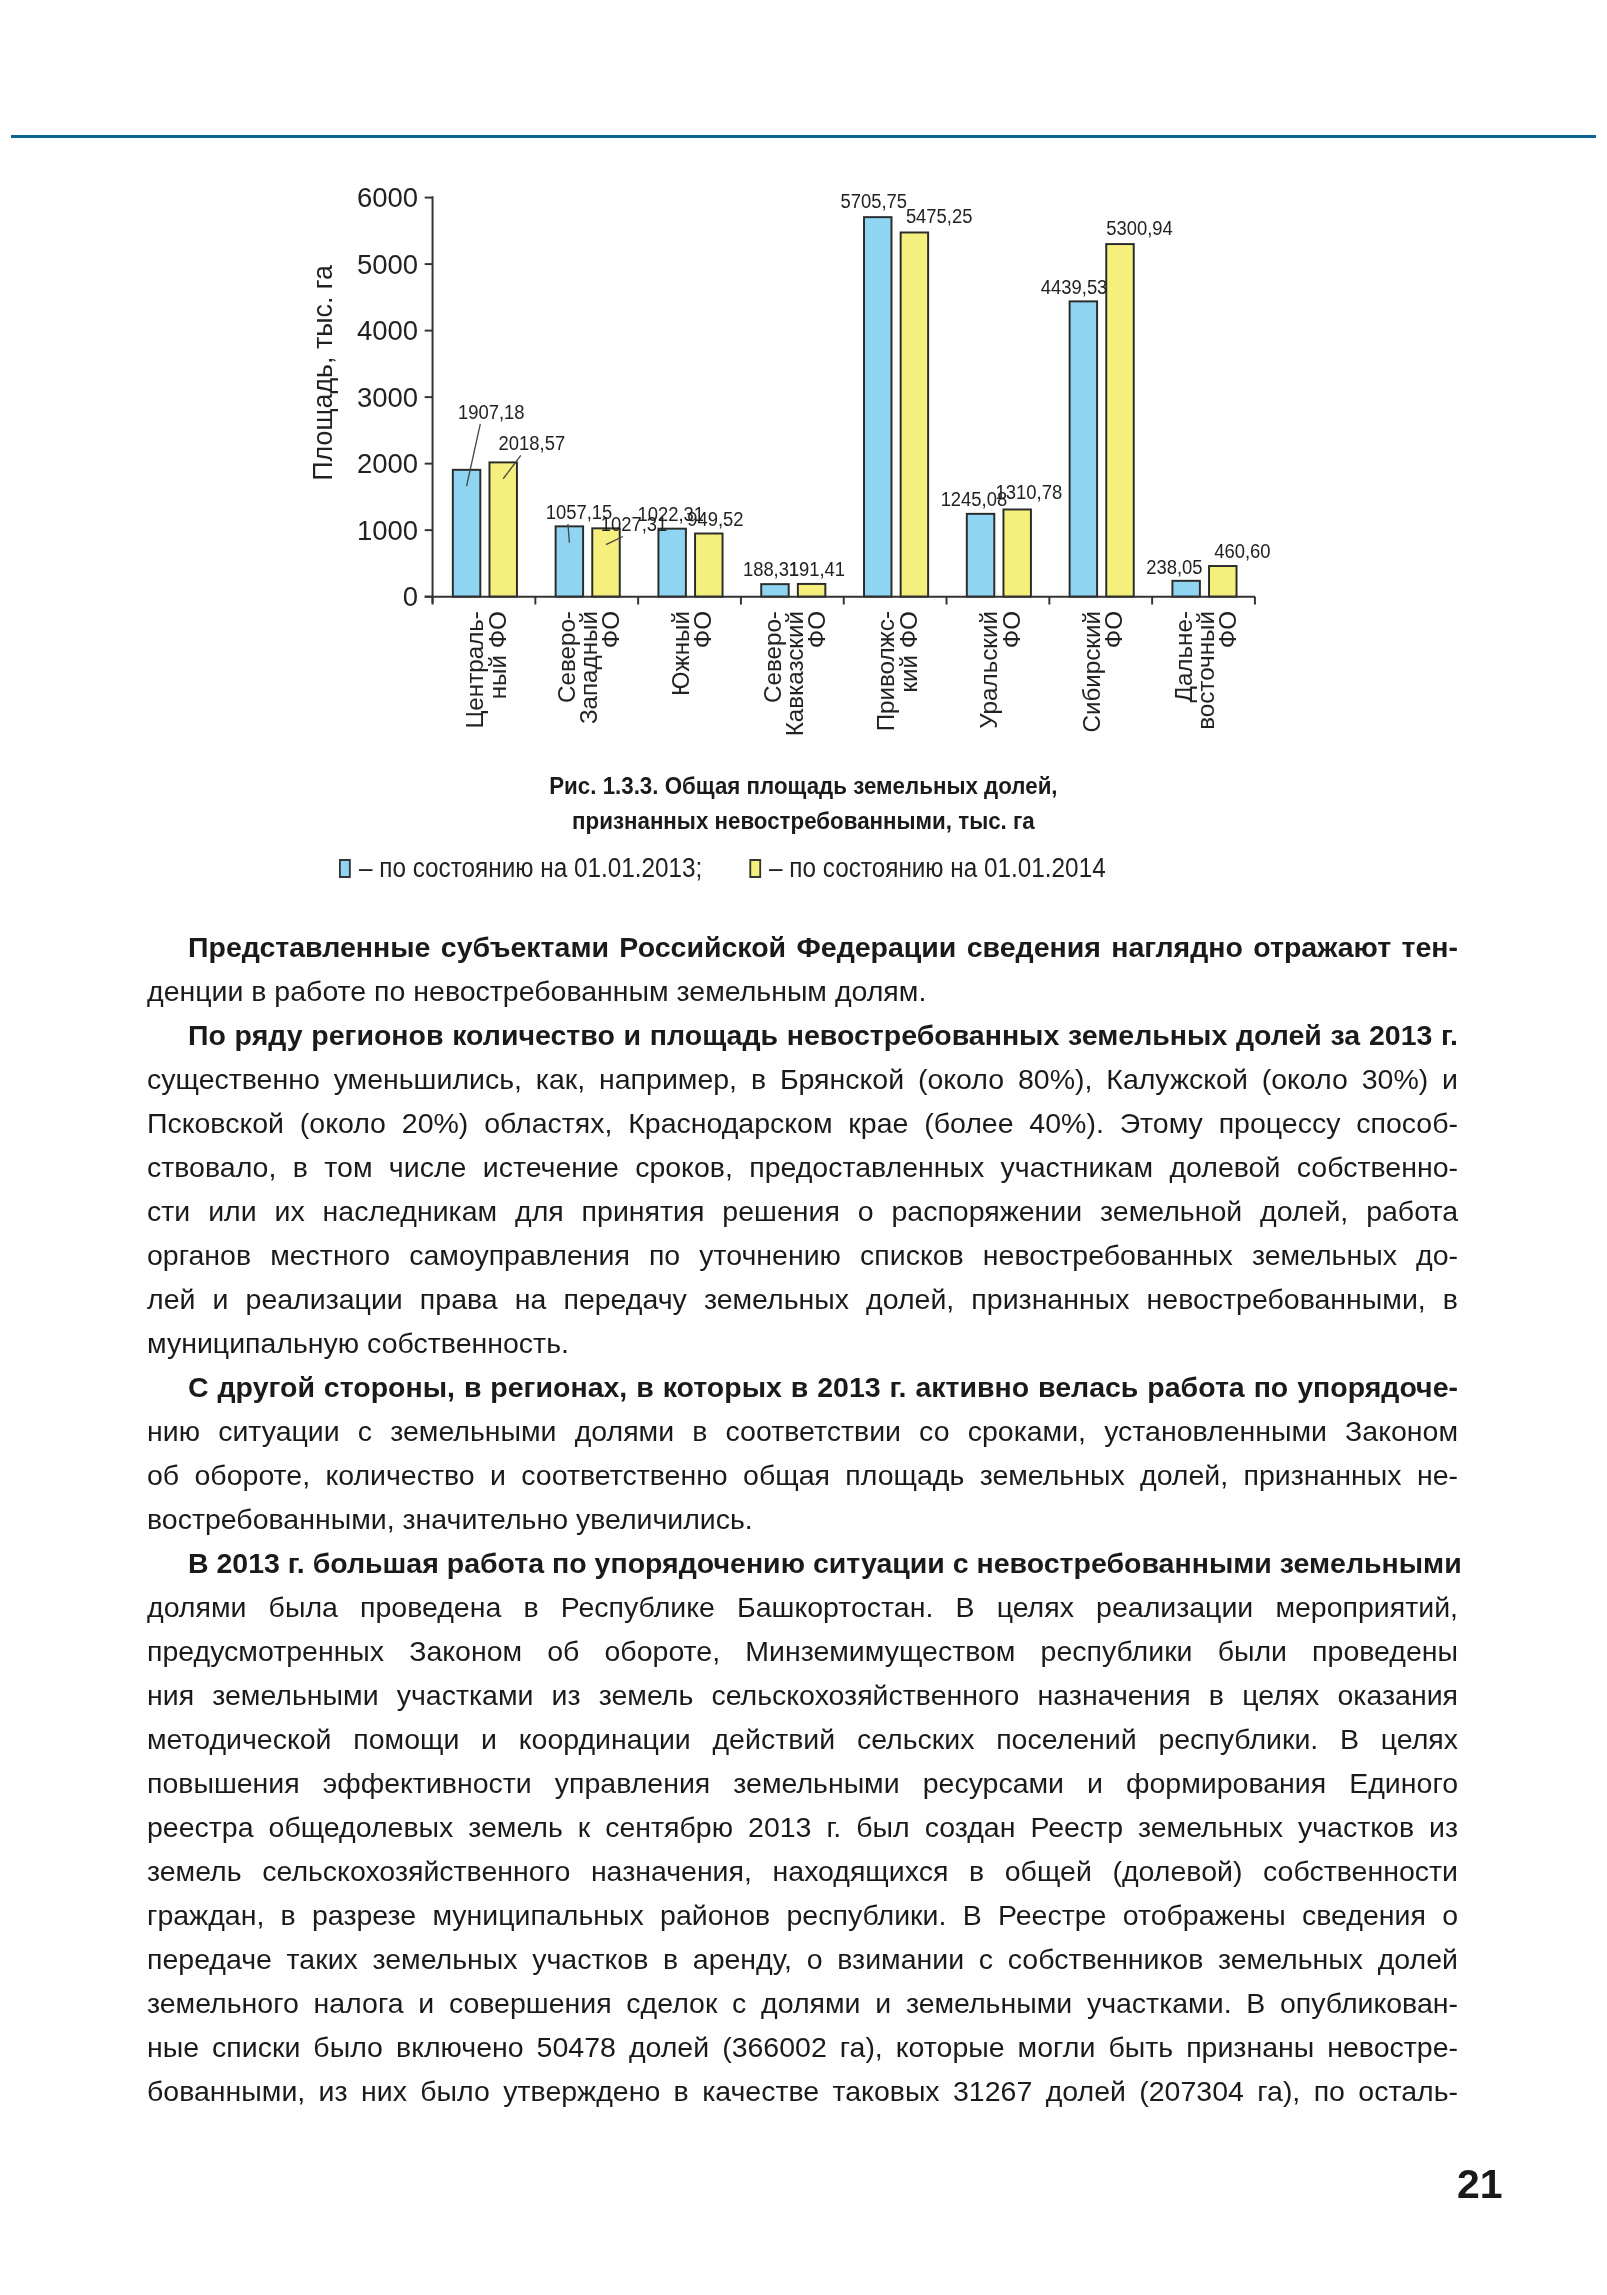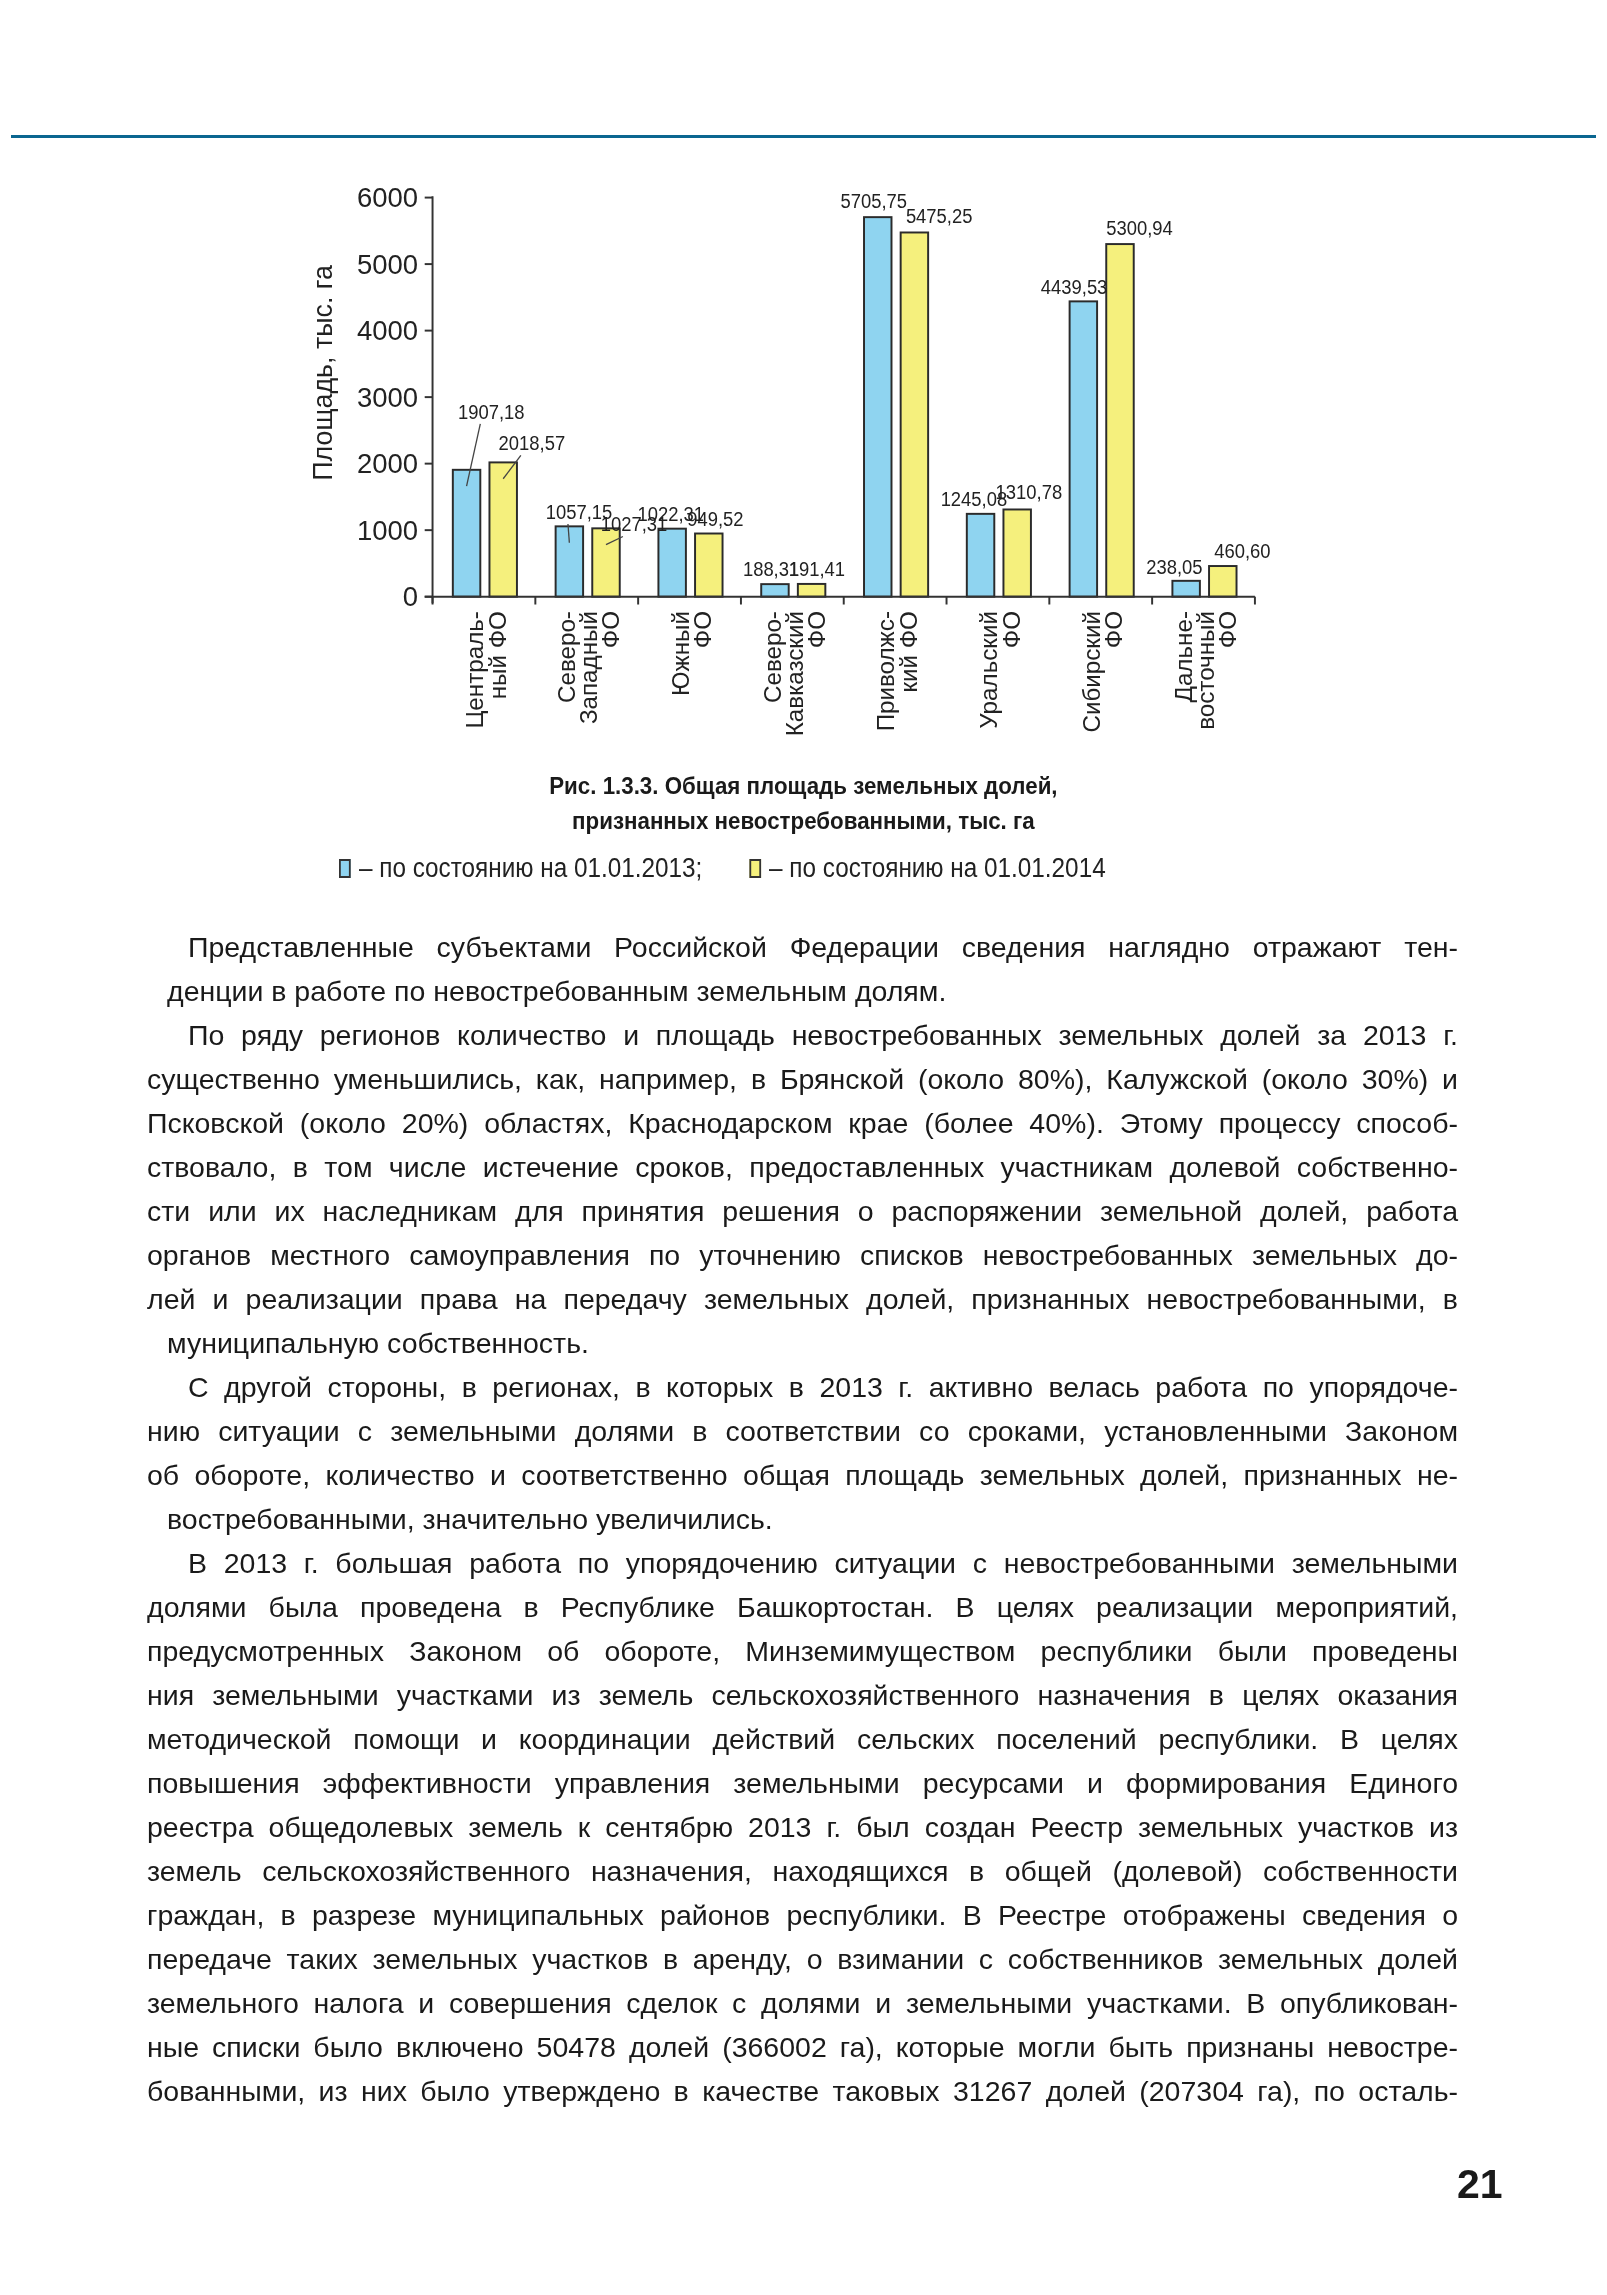--- a/index.html
+++ b/index.html
@@ -9,22 +9,22 @@
   #chart text { font-family:"Liberation Sans", "DejaVu Sans", sans-serif; fill:#222; }
   .caption { position:absolute; left:0; width:1607px; text-align:center; font-family:"Liberation Sans", sans-serif; font-weight:bold; font-size:24px; color:#1a1a1a; transform:scaleX(0.93); transform-origin:802px 0; }
   .cap1 { top:772px; }
   .cap2 { top:807px; }
   .legend { position:absolute; top:852px; left:339px; height:33px; display:flex; align-items:center; font-size:27px; color:#222; transform:scaleX(0.9); transform-origin:0 0; white-space:nowrap; }
   .legend-item { display:flex; align-items:center; }
   .legend-swatch { display:inline-block; width:13px; height:18.3px; border:2px solid #333; margin-right:9.2px; box-sizing:border-box; }
   .legend-gap { width:52px; display:inline-block; }
   .body-text { position:absolute; left:147px; top:925px; width:1311px; font-size:28.5px; line-height:44px; color:#1a1a1a; }
   .line { display:block; white-space:nowrap; text-align:justify; text-align-last:justify; height:44px; overflow:visible; }
-  .line.last { text-align-last:left;margin-left:20px; }
-  .line.indent { padding-left:41px; }
+  .line.last { text-align-last:left; }
+  .line.indent { padding-left:41px;font-weight:bold; }
   .bold { font-weight:normal; }
   .page-number { position:absolute; left:1457px; top:2161px; font-size:41px; font-weight:bold; color:#1a1a1a; }
 </style>
 </head>
 <body>
 
 <div class="top-rule"></div>
 
 <svg id="chart" xmlns="http://www.w3.org/2000/svg" width="1607" height="772" viewBox="0 0 2456 1180">
   <g id="y-title-g">

